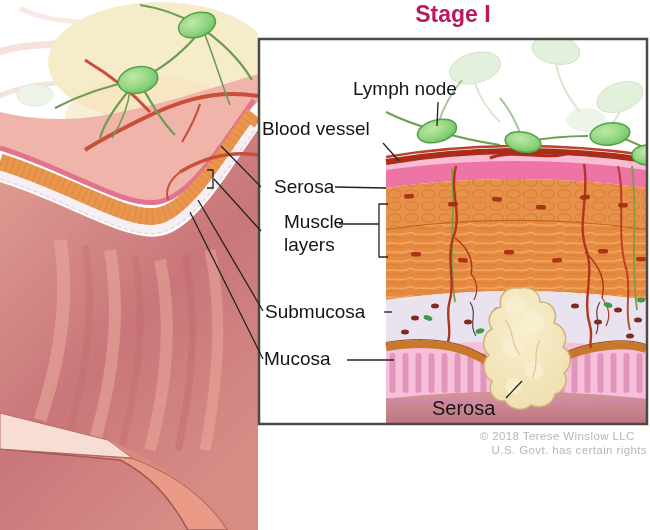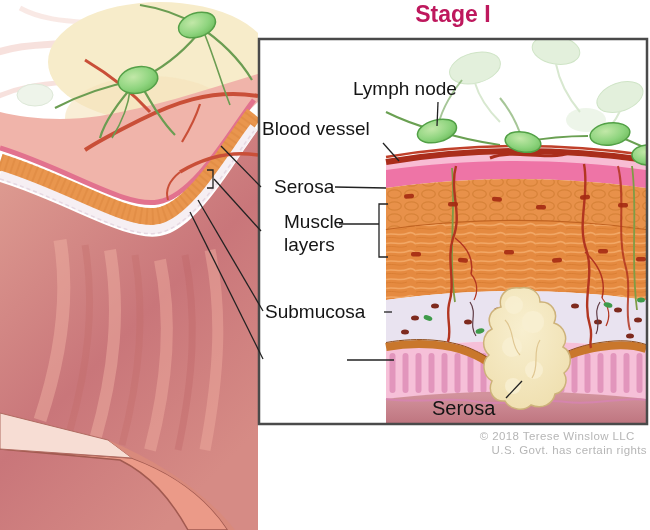--- a/index.html
+++ b/index.html
@@ -259,20 +259,21 @@
 <div class="title">Stage I</div>
 
 <div class="lbl" style="left:353px;top:77px;text-align:center;">Lymph node</div>
 <div class="lbl" style="left:262px;top:117px;">Blood vessel</div>
 <div class="lbl" style="left:274px;top:175px;">Serosa</div>
 <div class="lbl" style="left:262px;top:210px;margin-left:22px;">
   <span style="display:block;">Muscle</span>
   <span style="display:block;">layers</span>
 </div>
 <div class="lbl" style="left:265px;top:300px;">Submucosa</div>
+<div class="lbl" style="left:264px;top:347px;">Mucosa</div>
 <div class="lbl" style="left:432px;top:397px;font-size:20px;">Serosa</div>
 
 <div class="credit">
   <span style="display:block;text-align:center;">© 2018 Terese Winslow LLC</span>
   <span style="display:block;padding-left:24px;">U.S. Govt. has certain rights</span>
 </div>
 
 </div>
 
 </body></html>

